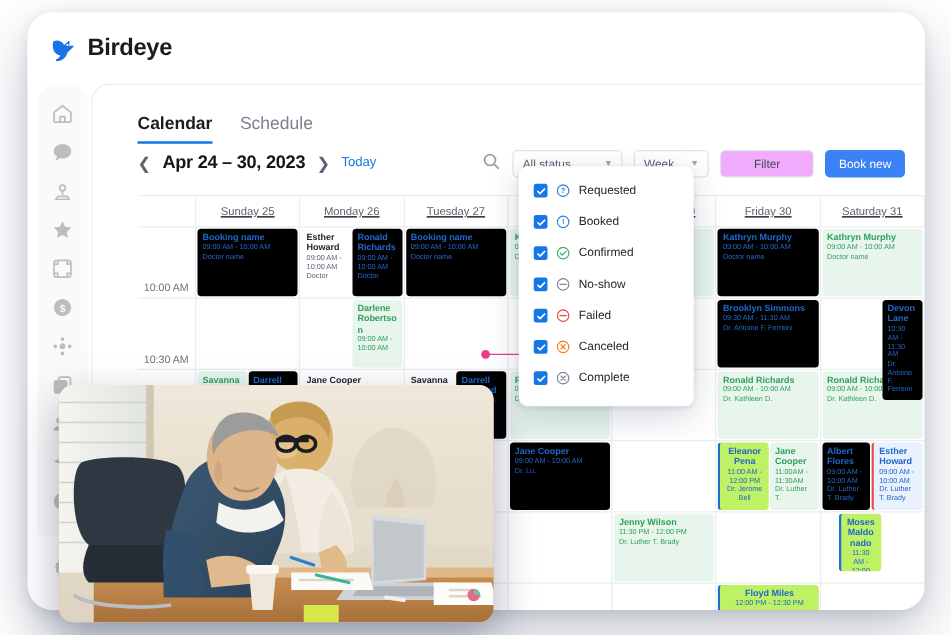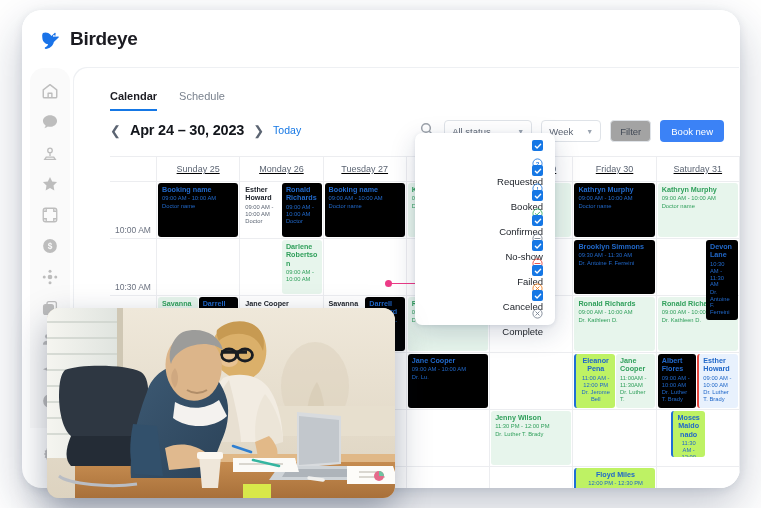--- a/index.html
+++ b/index.html
@@ -46,43 +46,43 @@
   .panel {
     position: absolute; left: 52px; top: 58px;
     width: 666px; height: 420px;
     background: #ffffff;
     border-radius: 14px 0 0 0;
     box-shadow: -1px -1px 0 0 #eef0f3;
   }
 
   
   .tabs { position:absolute; left:36px; top:22px; display:flex; gap:22px; }
-  .tab { font-size: 11px; color:#7a828e; padding-bottom:7px; }
+  .tab { font-size: 14px; color:#7a828e; padding-bottom:7px; }
   .tab.active { color:#1b1b21; font-weight:600; border-bottom:2.5px solid #1577e5; }
 
   
   .toolbar { position:absolute; left:36px; top:54px; right:16px; height:28px; }
   .date-nav { display:flex; align-items:center; gap:9px; }
   .nav-arrow { font-size:13px; color:#5b6472; line-height:1; cursor:pointer; }
   .date-range { font-size:14.5px; font-weight:700; color:#13161c; letter-spacing:-.2px; }
   .today-link { font-size:10.5px; color:#1577e5; }
 
   .toolbar-right { position:absolute; right:0; top:-2px; display:flex; align-items:center; gap:9px; }
   .search-btn { width:16px; height:16px; opacity:.55; }
   .select-box {
     height:22px; border:1px solid #dfe3e8; border-radius:4px; background:#fff;
     display:flex; align-items:center; padding:0 7px; gap:12px;
     font-size:9.5px; color:#5b6472;
   }
   .select-box.status { width:88px; justify-content:space-between; }
   .select-box.week { width:60px; justify-content:space-between; }
   .chev { font-size:7px; color:#9aa3af; }
   .filter-btn {
-    height:22px; padding:0 9px; border:1px solid #dfe3e8; border-radius:4px;
-    background:#a3a3a3; font-size:9.5px; color:#3d4characters; color:#434b57;
+    height:22px; padding:0 26px; border:1px solid #dfe3e8; border-radius:4px;
+    background:#f0abfc; font-size:9.5px; color:#3d4characters; color:#434b57;
     display:flex; align-items:center;
   }
   .book-btn {
     height:22px; padding:0 11px; border-radius:4px; background:#3b82f6;
     color:#fff; font-size:9.5px; display:flex; align-items:center;
     font-weight:500;
   }
 
   
   .cal { position:absolute; left:36px; top:88px; right:0; bottom:0; overflow:hidden; }
@@ -120,21 +120,21 @@
   .conn-line { position:absolute; height:1.6px; background:#ec3a86; }
   .conn-dot { position:absolute; width:7px; height:7px; border-radius:50%; background:#ec3a86; }
 
   
   .dropdown {
     position:absolute; left:415px; top:133px; width:140px; height:192px;
     background:#fff; border-radius:7px;
     box-shadow: 0 8px 26px rgba(22,40,80,.18), 0 1px 4px rgba(22,40,80,.10);
     padding:7px 0; z-index:80;
   }
-  .dd-item { display:flex; align-items:flex-end; gap:7px; height:25px; padding:0 12px;flex-direction:column; }
+  .dd-item { display:flex; align-items:center; gap:7px; height:25px; padding:0 12px; }
   .cb {
     width:11px; height:11px; border-radius:2px; background:#1577e5; flex:none;
     display:flex; align-items:center; justify-content:center;
   }
   .cb svg { width:8px; height:8px; display:block; }
   .st-ic { width:11px; height:11px; flex:none; }
   .dd-label { font-size:9.5px; color:#21252c; }
 
   
   .photo-card {

